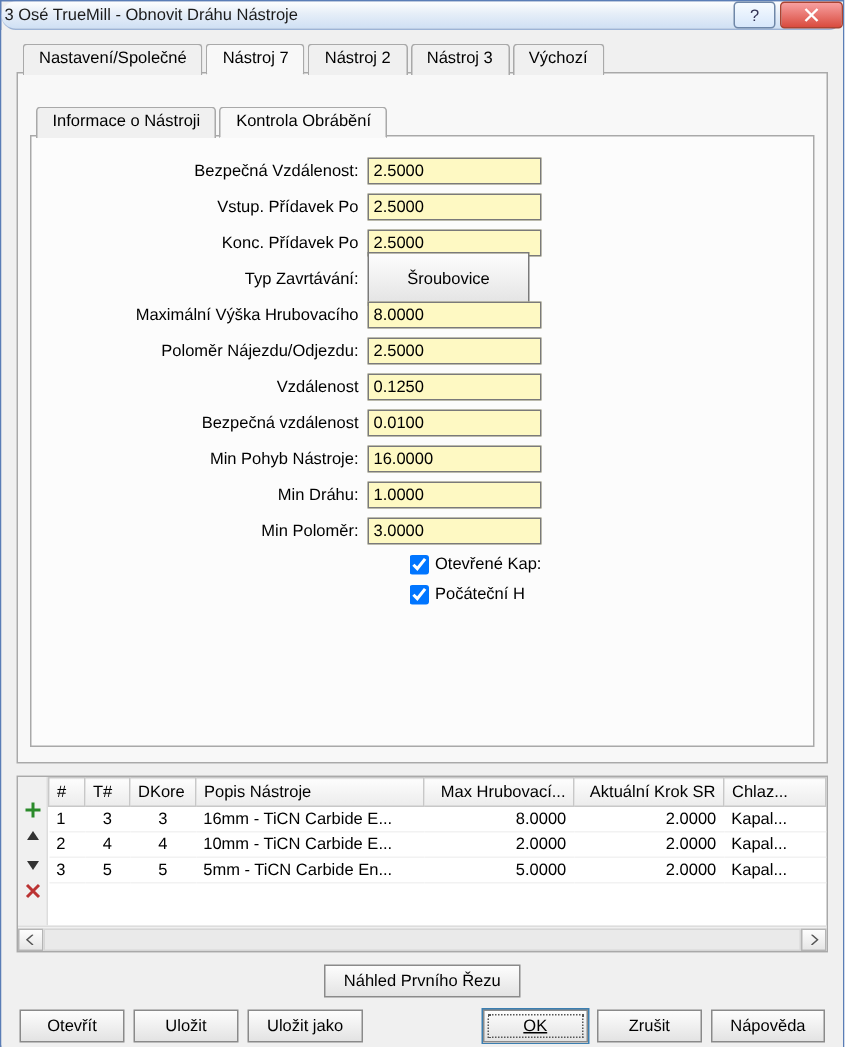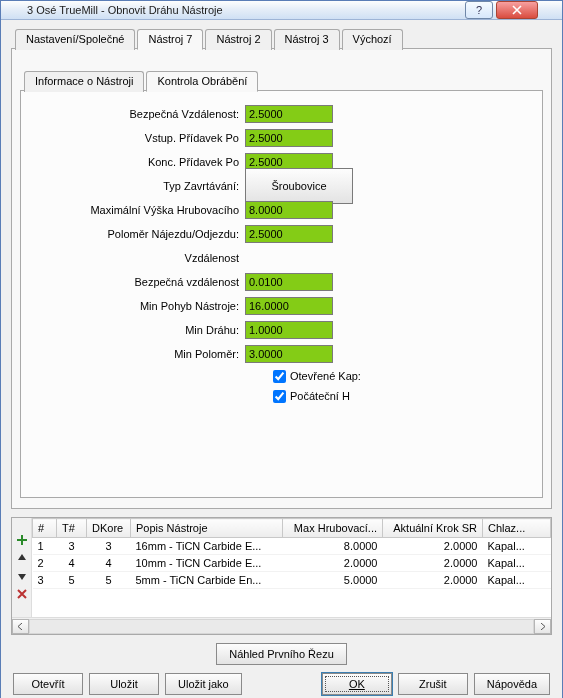--- a/index.html
+++ b/index.html
@@ -1,32 +1,32 @@
 <!DOCTYPE html>
 <html><head>
 <meta charset="utf-8">
 <style>
   * { box-sizing: border-box; font-family: "Segoe UI", Tahoma, sans-serif; font-size: 11px; }
   body { margin: 0; background: #fff; }
   .window { width: 563px; height: 698px; border: 1px solid #5a7db6; background: #f0f0f0; display: flex; flex-direction: column; }
-  .titlebar { height: 28px; background: linear-gradient(#fdfefe, #e6eef8 45%, #cfe0f4); display: flex; align-items: center; padding: 0 24px; border-bottom: 1px solid #9db4d6; }
+  .titlebar { height: 28px; background: linear-gradient(#fdfefe, #e6eef8 45%, #cfe0f4); display: flex; align-items: center; padding: 0 0; border-bottom: 1px solid #9db4d6; border-radius: 10px; }
   .titlebar .title { flex: 1; color: #1b1b1b; padding-left: 2px; }
   .winbtn { width: 28px; height: 18px; margin-left: 3px; border: 1px solid #6f87a8; border-radius: 3px; display: flex; align-items: center; justify-content: center; background: linear-gradient(#f6fbff,#d7e7fb); cursor: pointer; }
   .winbtn.close { background: linear-gradient(#f7a0a0,#d94c3f); border-color: #a43; color: #fff; width: 42px; }
   .winbtn svg { display: block; }
   .client { flex: 1; padding: 8px 10px 10px 10px; display: flex; flex-direction: column; background: #f0f0f0; }
   .tabstrip { display: flex; gap: 2px; margin-bottom: -1px; padding-left: 4px; }
   .tab { padding: 3px 10px 4px 10px; border: 1px solid #a9a9a9; border-bottom: none; background: #f0f0f0; border-radius: 3px 3px 0 0; cursor: pointer; position: relative; top: 1px; }
   .tab.active { background: #f8f8f8; border-bottom: 1px solid #f8f8f8; z-index: 2; }
   .tabpanel { border: 1px solid #a9a9a9; background: #f8f8f8; flex: 0 0 auto; padding: 6px 8px 10px 8px; }
   .subtabstrip { display: flex; gap: 2px; margin: 15px 0 -1px 4px; }
   .subpanel { border: 1px solid #a9a9a9; background: #fcfcfc; padding: 12px 14px 12px 14px; height: 408px; }
   .formrow { display: flex; align-items: center; height: 22px; margin-bottom: 2px; }
   .formrow label { width: 210px; text-align: right; padding-right: 6px; }
-  .formrow input[type=text] { width: 88px; height: 18px; border: 1px solid #7a7a7a; background: #84cc16; padding: 1px 3px; }
+  .formrow input[type=text] { width: 116px; height: 18px; border: 1px solid #7a7a7a; background: #fef9c3; padding: 1px 3px; }
   .formrow button.dd { width: 108px; height: 36px; border: 1px solid #7a7a7a; background: linear-gradient(#fdfdfd,#e3e3e3); cursor: pointer; }
   .chkrow { display: flex; align-items: center; height: 18px; margin-left: 216px; margin-top: 2px; padding-left: 22px; }
   .chkrow input { margin: 0 4px 0 0; }
   .gridwrap { border: 1px solid #a9a9a9; background: #fff; margin-top: 8px; height: 118px; display: flex; flex-direction: column; }
   .gridtop { display: flex; flex: 1; min-height: 0; }
   .sidetools { width: 20px; background: #f0f0f0; border-right: 1px solid #ddd; display: flex; flex-direction: column; align-items: center; padding-top: 14px; gap: 2px; }
   .toolbtn { width: 16px; height: 16px; display: flex; align-items: center; justify-content: center; cursor: pointer; }
   .gridinner { flex: 1; overflow: hidden; display: flex; flex-direction: column; }
   table.grid { border-collapse: collapse; width: 100%; table-layout: fixed; }
   table.grid th { background: linear-gradient(#fdfdfd,#ececec); border: 1px solid #c8c8c8; font-weight: normal; text-align: left; padding: 3px 5px; white-space: nowrap; overflow: hidden; }
@@ -95,20 +95,21 @@
         <div class="formrow">
           <label>Maximální Výška Hrubovacího</label>
           <input type="text" value="8.0000" style="">
         </div>
         <div class="formrow">
           <label>Poloměr Nájezdu/Odjezdu:</label>
           <input type="text" value="2.5000" style="">
         </div>
         <div class="formrow">
           <label>Vzdálenost</label>
+          <input type="text" value="0.1250" style="">
         </div>
         <div class="formrow">
           <label>Bezpečná vzdálenost</label>
           <input type="text" value="0.0100" style="">
         </div>
         <div class="formrow">
           <label>Min Pohyb Nástroje:</label>
           <input type="text" value="16.0000" style="">
         </div>
         <div class="formrow">

